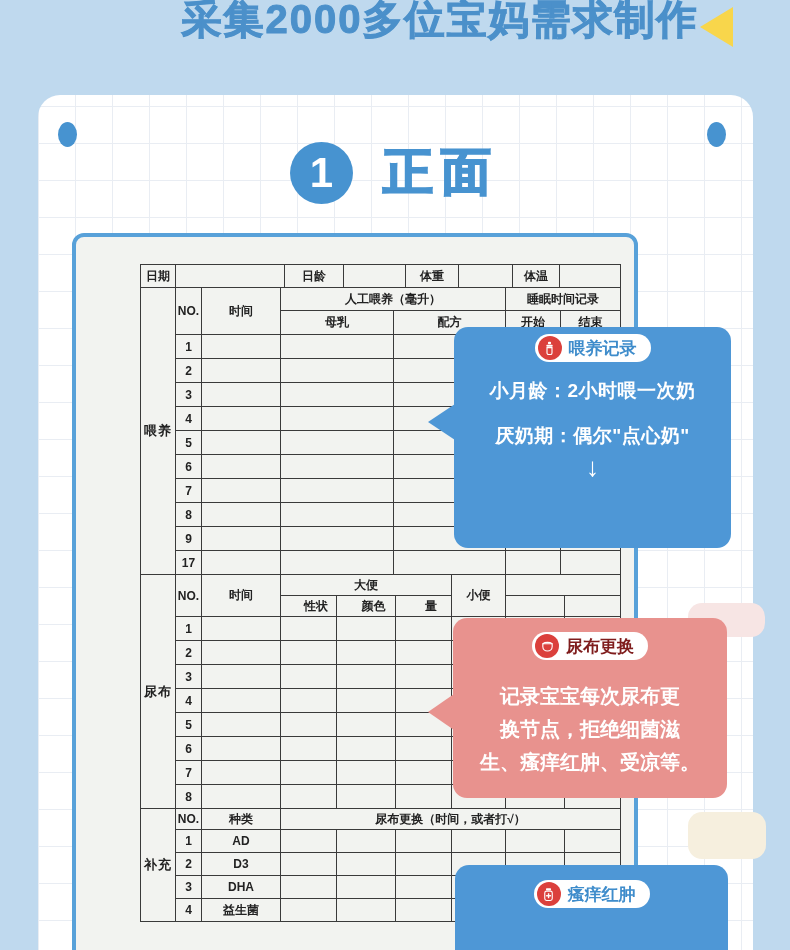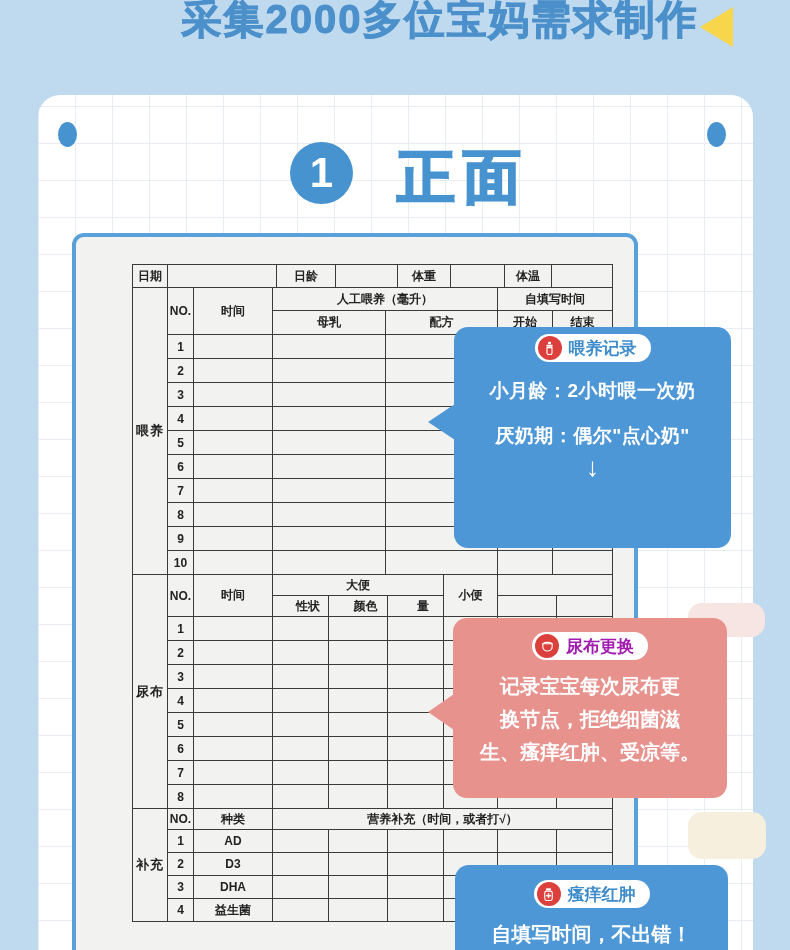--- a/index.html
+++ b/index.html
@@ -33,31 +33,31 @@
   }
   .dot{position:absolute;width:19px;height:25px;border-radius:50%;background:#4793D0;}
   .dot-left{left:20px;top:27px;}
   .dot-right{left:669px;top:27px;}
   .num-badge{
     position:absolute;left:252px;top:47px;width:63px;height:62px;border-radius:50%;
     background:#4793D0;color:#fff;font-size:42px;font-weight:bold;
     display:flex;align-items:center;justify-content:center;
   }
   .section-title{
-    position:absolute;left:359px;top:44px;
-    font-size:58px;font-weight:bold;letter-spacing:8px;color:#4793D0;
+    position:absolute;left:345px;top:44px;
+    font-size:50px;font-weight:bold;letter-spacing:8px;color:#4793D0;
     -webkit-text-stroke:2px #4793D0;
   }
   
   .notebook{
     position:absolute;left:34px;top:138px;width:558px;height:770px;
     background:#F2F3F0;border:4px solid #58A1D9;border-radius:12px;
     overflow:hidden;
   }
-  .sheet{position:absolute;left:56px;top:28px;width:480px;color:#222;}
+  .sheet{position:absolute;left:64px;top:28px;width:480px;color:#222;}
   .sheet table{border-collapse:collapse;table-layout:fixed;width:480px;margin-top:-1px;}
   .sheet td{
     border:1px solid #3a3a3a;padding:0;text-align:center;vertical-align:middle;
     font-size:12px;font-weight:bold;overflow:hidden;white-space:nowrap;
   }
   .sheet .tA td{height:22px;}
   .sheet .tB .h1 td{height:22px;text-align:center;}
   .sheet .tB .h2 td{height:23px;}
   .sheet .tB .r td{height:23px;}
   .sheet .tC .h1 td{height:20px;}
@@ -81,21 +81,21 @@
   .pill{
     background:#fff;border-radius:15px;height:28px;padding:0 14px 0 3px;
     display:flex;align-items:center;gap:7px;
     font-size:17px;font-weight:bold;
   }
   .pill .ico{
     width:24px;height:24px;border-radius:50%;background:#DB403C;
     display:flex;align-items:center;justify-content:center;flex:0 0 auto;
   }
   .pill-blue-text{color:#3E8CCB;}
-  .pill-pink-text{color:#a21caf;}
+  .pill-pink-text{color:#7f1d1d;}
   .co-line{font-size:19px;font-weight:bold;line-height:33px;letter-spacing:0.5px;margin-top:12px;}
   .co-arrow{font-size:26px;font-weight:bold;line-height:30px;}
   .co-body{font-size:20px;font-weight:bold;line-height:33px;white-space:pre-line;text-align:center;}
   .ghost{position:absolute;border-radius:14px;z-index:4;}
   .ghost-pink{left:650px;top:508px;width:77px;height:34px;background:#F7E5E4;}
   .ghost-cream{left:650px;top:717px;width:78px;height:47px;background:#F6EFDE;}
 </style>
 </head>
 <body>
 
@@ -146,21 +146,21 @@
             <col style="width:112px">
             <col style="width:55px">
             <col style="width:60px">
           </colgroup>
         <tbody>
             <tr class="h1">
           <td class="cat" rowspan="12">喂养</td>
           <td rowspan="2">NO.</td>
           <td rowspan="2">时间</td>
           <td colspan="2">人工喂养（毫升）</td>
-          <td colspan="2">自填写时间</td>
+          <td colspan="2">睡眠时间记录</td>
         </tr>
         <tr class="h2">
           <td>母乳</td>
           <td>配方</td>
           <td>开始</td>
           <td>结束</td>
         </tr>
         <tr class="r">
               <td class="num">1</td>
               <td></td>
@@ -227,21 +227,21 @@
             </tr>
         <tr class="r">
               <td class="num">9</td>
               <td></td>
               <td></td>
               <td></td>
               <td></td>
               <td></td>
             </tr>
         <tr class="r">
-              <td class="num">10</td>
+              <td class="num">17</td>
               <td></td>
               <td></td>
               <td></td>
               <td></td>
               <td></td>
             </tr>
       </tbody>
         </table>
 
       <table class="tC">
@@ -365,21 +365,21 @@
             <col style="width:56px">
             <col style="width:54px">
             <col style="width:59px">
             <col style="width:56px">
           </colgroup>
         <tbody>
             <tr class="h1">
           <td class="cat" rowspan="5">补充</td>
           <td>NO.</td>
           <td>种类</td>
-          <td colspan="6">营养补充（时间，或者打√）</td>
+          <td colspan="6">尿布更换（时间，或者打√）</td>
         </tr>
         <tr class="r">
               <td class="num">1</td>
               <td>AD</td>
               <td></td>
               <td></td>
               <td></td>
               <td></td>
               <td></td>
               <td></td>
@@ -444,33 +444,32 @@
     <div class="tail tail-pink"></div>
     <div class="pill">
       <span class="ico">
         <svg width="15" height="15" viewBox="0 0 24 24">
           <path d="M4.5 7.5h15v4.5c0 4.2-3.3 7.2-7.5 7.2S4.5 16.2 4.5 12z" fill="none" stroke="#fff" stroke-width="1.8"></path>
           <path d="M4.5 7.5c2-1.6 4-2.2 7.5-2.2s5.5.6 7.5 2.2" fill="none" stroke="#fff" stroke-width="1.8"></path>
         </svg>
       </span>
       <span class="pill-pink-text">尿布更换</span>
     </div>
-    <div class="co-body" style="margin-top:10px;">记录宝宝每次尿布更
+    <div class="co-body" style="margin-top:20px;">记录宝宝每次尿布更
 换节点，拒绝细菌滋
 生、瘙痒红肿、受凉等。</div>
   </div>
 
   <div class="callout co-blue" style="left:417px;top:770px;width:273px;height:130px;padding-top:15px;">
     <div class="pill">
       <span class="ico">
         <svg width="15" height="15" viewBox="0 0 24 24">
           <rect x="8" y="2" width="8" height="3.4" rx="1" fill="#fff"></rect>
           <rect x="6" y="6.5" width="12" height="15" rx="3" fill="none" stroke="#fff" stroke-width="1.8"></rect>
           <rect x="11" y="10" width="2.2" height="8" fill="#fff"></rect>
           <rect x="8.1" y="12.9" width="8" height="2.2" fill="#fff"></rect>
         </svg>
       </span>
       <span class="pill-blue-text">瘙痒红肿</span>
     </div>
-    <div class="co-body" style="margin-top:10px;">自填写时间，不出错！</div>
   </div>
 
 </div>
 
 </body></html>

